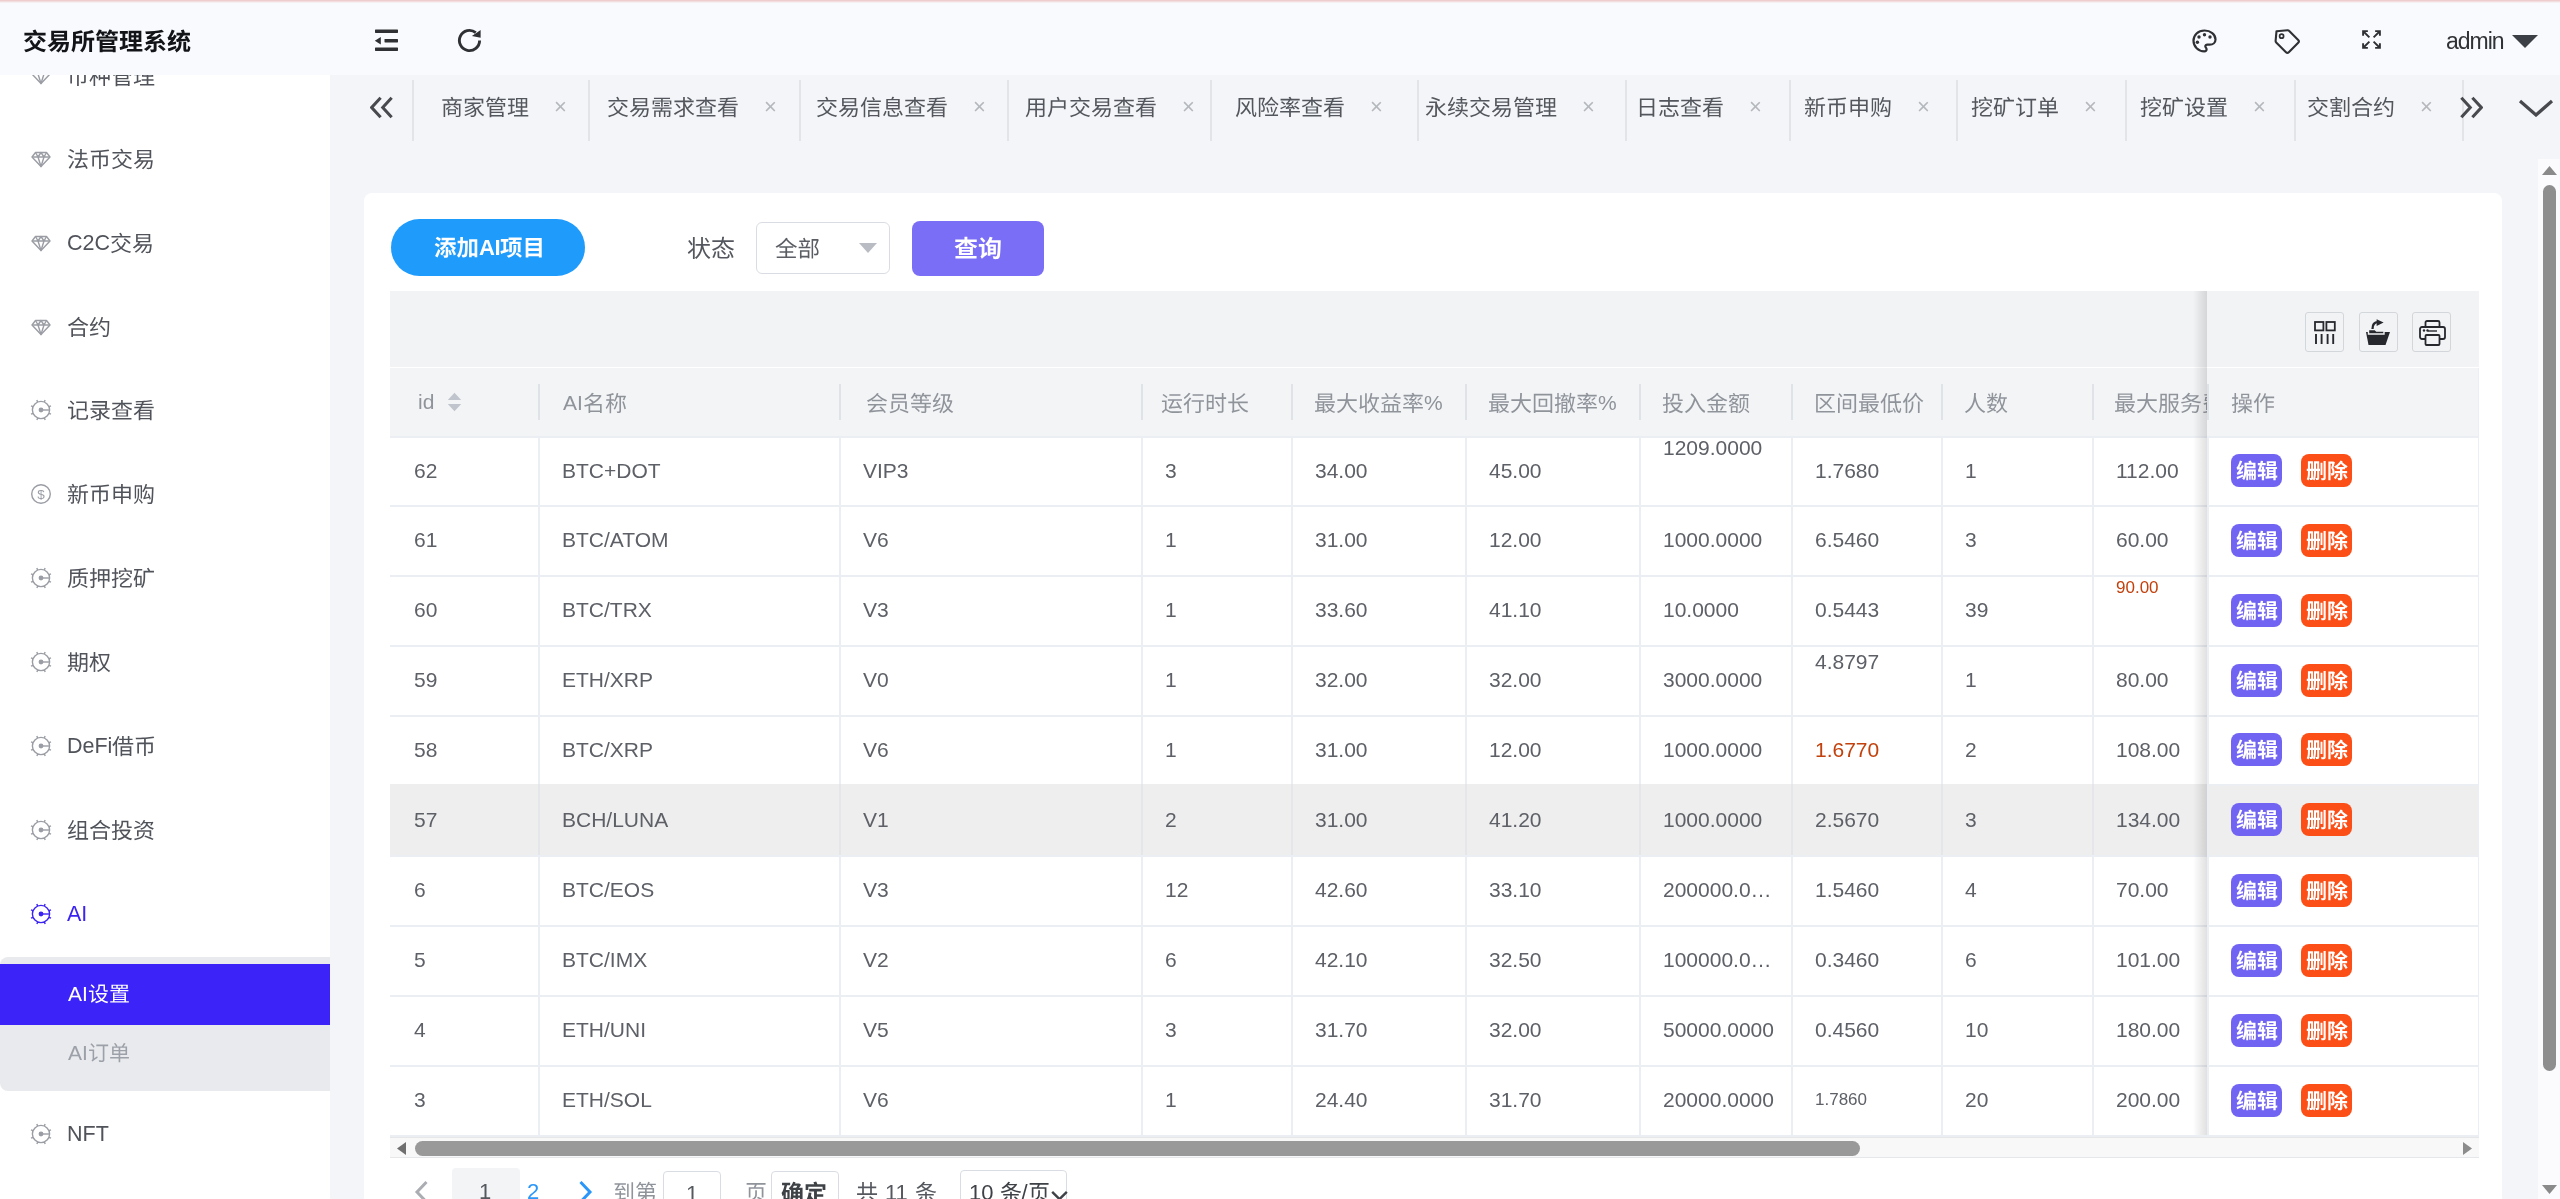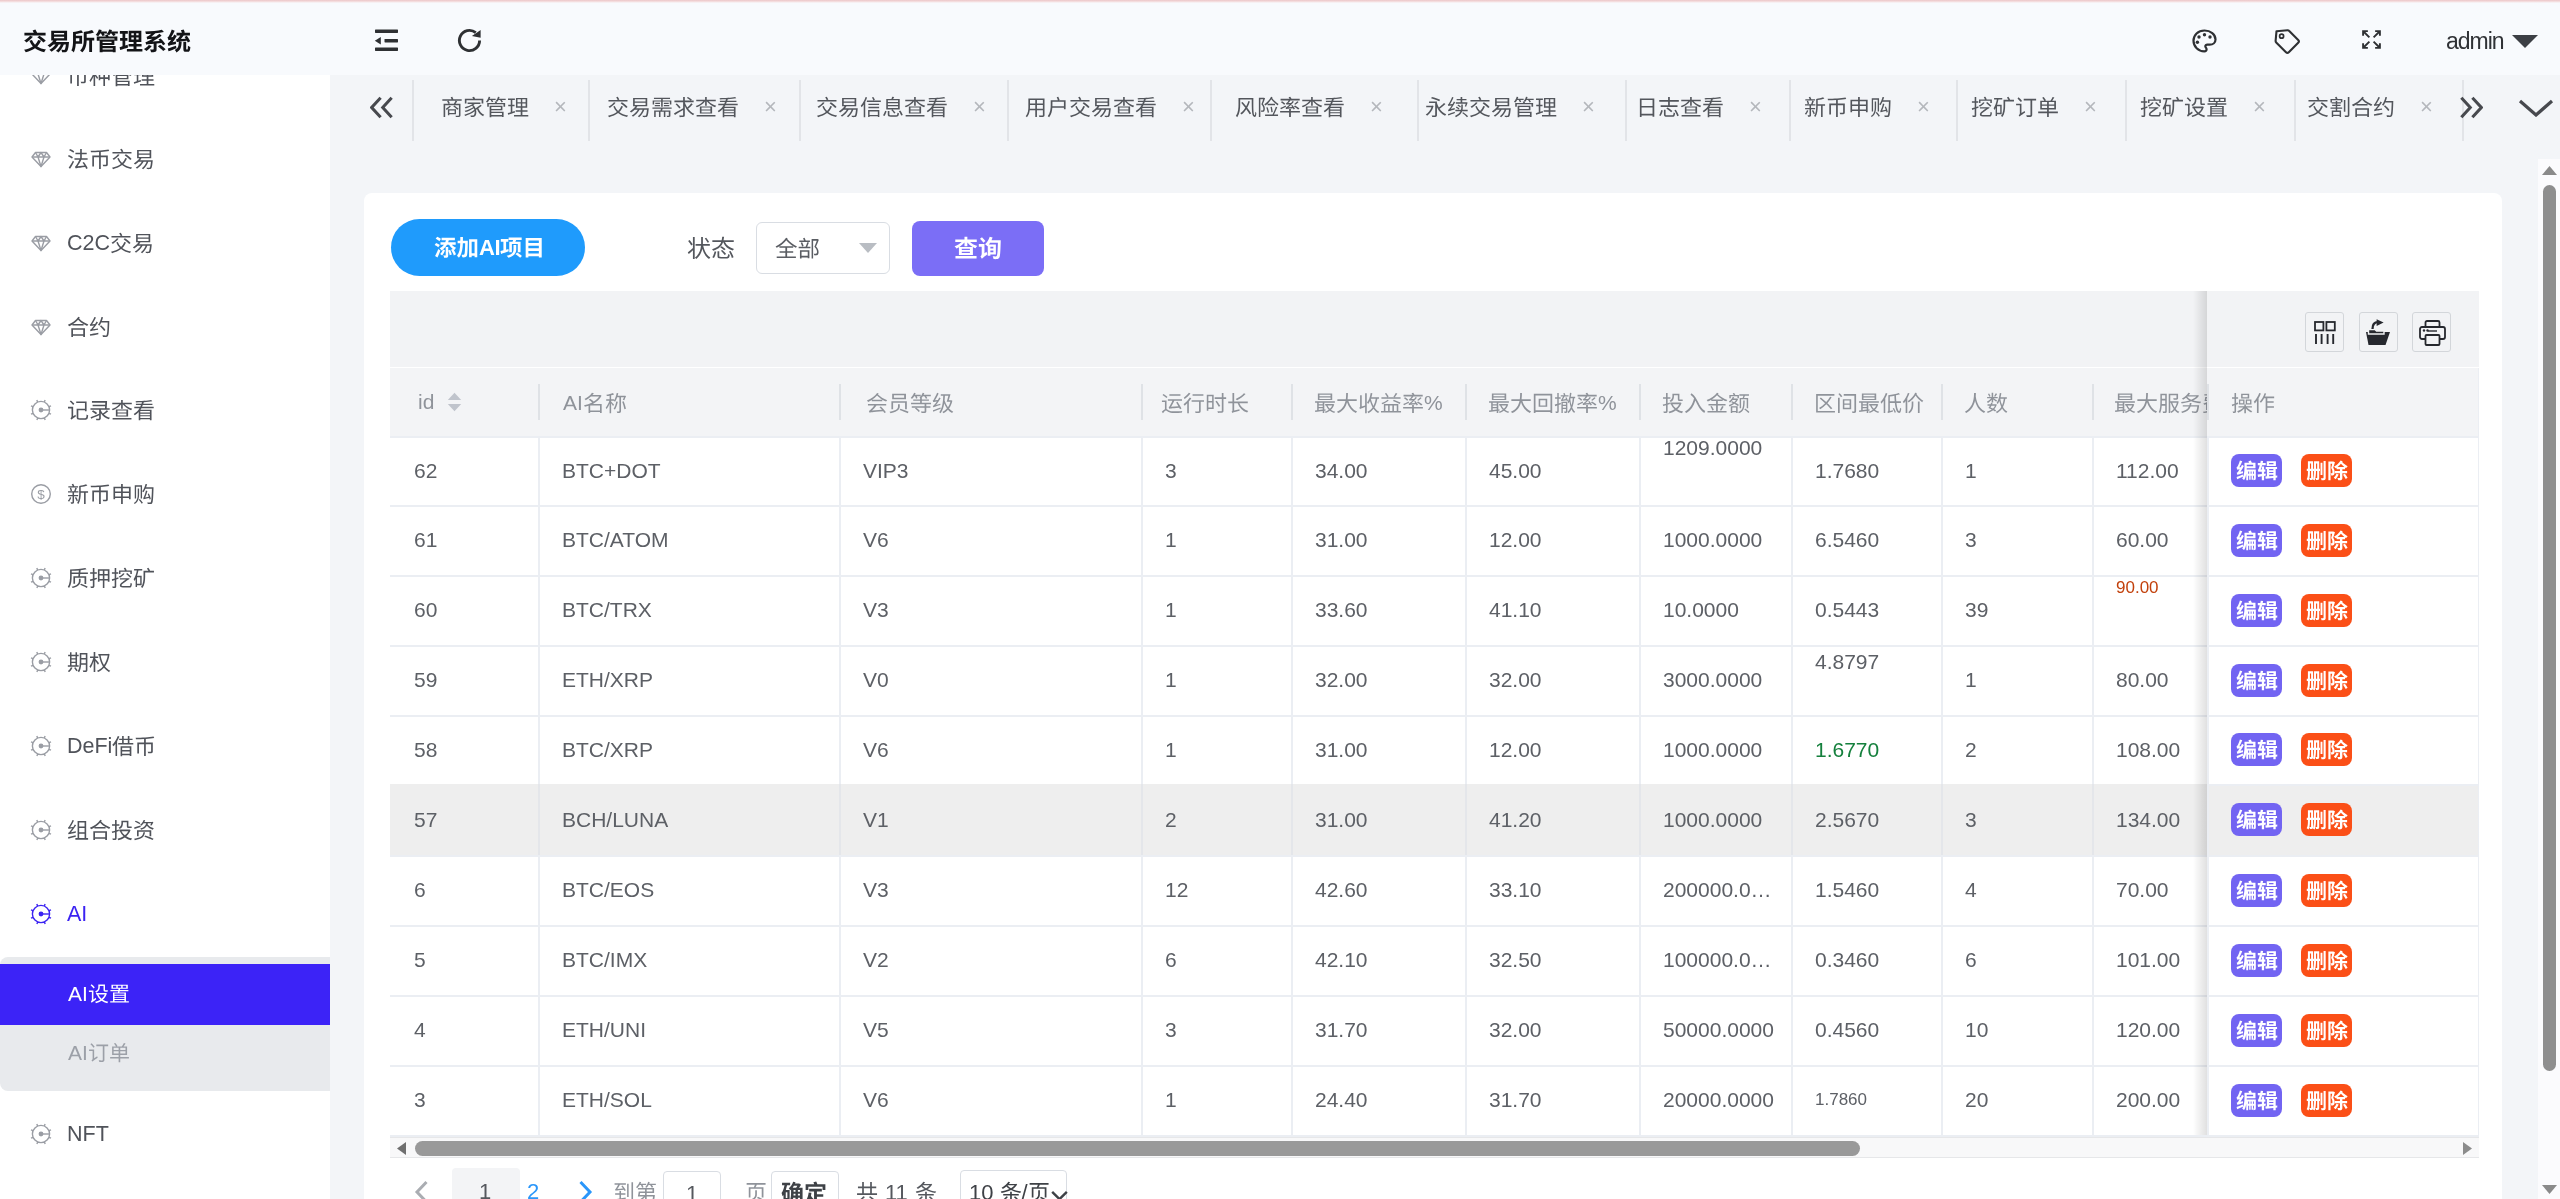--- a/index.html
+++ b/index.html
@@ -694,21 +694,21 @@
 <span style="position:absolute;left:1815px;top:651px;font-size:21px;line-height:22px;color:#5d6066">4.8797</span>
 <span style="position:absolute;left:1965px;top:669.0px;font-size:21px;line-height:22px;color:#5d6066">1</span>
 <span style="position:absolute;left:2116px;top:669.0px;font-size:21px;line-height:22px;color:#5d6066">80.00</span>
 <span style="position:absolute;left:414px;top:738.5px;font-size:21px;line-height:22px;color:#5d6066">58</span>
 <span style="position:absolute;left:562px;top:738.5px;font-size:21px;line-height:22px;color:#5d6066">BTC/XRP</span>
 <span style="position:absolute;left:863px;top:738.5px;font-size:21px;line-height:22px;color:#5d6066">V6</span>
 <span style="position:absolute;left:1165px;top:738.5px;font-size:21px;line-height:22px;color:#5d6066">1</span>
 <span style="position:absolute;left:1315px;top:738.5px;font-size:21px;line-height:22px;color:#5d6066">31.00</span>
 <span style="position:absolute;left:1489px;top:738.5px;font-size:21px;line-height:22px;color:#5d6066">12.00</span>
 <span style="position:absolute;left:1663px;top:738.5px;font-size:21px;line-height:22px;color:#5d6066">1000.0000</span>
-<span style="position:absolute;left:1815px;top:738.5px;font-size:21px;line-height:22px;color:#15803d">1.6770</span>
+<span style="position:absolute;left:1815px;top:738.5px;font-size:21px;line-height:22px;color:#c2410c">1.6770</span>
 <span style="position:absolute;left:1965px;top:738.5px;font-size:21px;line-height:22px;color:#5d6066">2</span>
 <span style="position:absolute;left:2116px;top:738.5px;font-size:21px;line-height:22px;color:#5d6066">108.00</span>
 <span style="position:absolute;left:414px;top:808.5px;font-size:21px;line-height:22px;color:#5d6066">57</span>
 <span style="position:absolute;left:562px;top:808.5px;font-size:21px;line-height:22px;color:#5d6066">BCH/LUNA</span>
 <span style="position:absolute;left:863px;top:808.5px;font-size:21px;line-height:22px;color:#5d6066">V1</span>
 <span style="position:absolute;left:1165px;top:808.5px;font-size:21px;line-height:22px;color:#5d6066">2</span>
 <span style="position:absolute;left:1315px;top:808.5px;font-size:21px;line-height:22px;color:#5d6066">31.00</span>
 <span style="position:absolute;left:1489px;top:808.5px;font-size:21px;line-height:22px;color:#5d6066">41.20</span>
 <span style="position:absolute;left:1663px;top:808.5px;font-size:21px;line-height:22px;color:#5d6066">1000.0000</span>
 <span style="position:absolute;left:1815px;top:808.5px;font-size:21px;line-height:22px;color:#5d6066">2.5670</span>
@@ -736,21 +736,21 @@
 <span style="position:absolute;left:2116px;top:949.0px;font-size:21px;line-height:22px;color:#5d6066">101.00</span>
 <span style="position:absolute;left:414px;top:1019.0px;font-size:21px;line-height:22px;color:#5d6066">4</span>
 <span style="position:absolute;left:562px;top:1019.0px;font-size:21px;line-height:22px;color:#5d6066">ETH/UNI</span>
 <span style="position:absolute;left:863px;top:1019.0px;font-size:21px;line-height:22px;color:#5d6066">V5</span>
 <span style="position:absolute;left:1165px;top:1019.0px;font-size:21px;line-height:22px;color:#5d6066">3</span>
 <span style="position:absolute;left:1315px;top:1019.0px;font-size:21px;line-height:22px;color:#5d6066">31.70</span>
 <span style="position:absolute;left:1489px;top:1019.0px;font-size:21px;line-height:22px;color:#5d6066">32.00</span>
 <span style="position:absolute;left:1663px;top:1019.0px;font-size:21px;line-height:22px;color:#5d6066">50000.0000</span>
 <span style="position:absolute;left:1815px;top:1019.0px;font-size:21px;line-height:22px;color:#5d6066">0.4560</span>
 <span style="position:absolute;left:1965px;top:1019.0px;font-size:21px;line-height:22px;color:#5d6066">10</span>
-<span style="position:absolute;left:2116px;top:1019.0px;font-size:21px;line-height:22px;color:#5d6066">120.00</span>
+<span style="position:absolute;left:2116px;top:1019.0px;font-size:21px;line-height:22px;color:#5d6066">180.00</span>
 <span style="position:absolute;left:414px;top:1089.0px;font-size:21px;line-height:22px;color:#5d6066">3</span>
 <span style="position:absolute;left:562px;top:1089.0px;font-size:21px;line-height:22px;color:#5d6066">ETH/SOL</span>
 <span style="position:absolute;left:863px;top:1089.0px;font-size:21px;line-height:22px;color:#5d6066">V6</span>
 <span style="position:absolute;left:1165px;top:1089.0px;font-size:21px;line-height:22px;color:#5d6066">1</span>
 <span style="position:absolute;left:1315px;top:1089.0px;font-size:21px;line-height:22px;color:#5d6066">24.40</span>
 <span style="position:absolute;left:1489px;top:1089.0px;font-size:21px;line-height:22px;color:#5d6066">31.70</span>
 <span style="position:absolute;left:1663px;top:1089.0px;font-size:21px;line-height:22px;color:#5d6066">20000.0000</span>
 <span style="position:absolute;left:1815px;top:1089.0px;font-size:17px;line-height:22px;color:#5d6066">1.7860</span>
 <span style="position:absolute;left:1965px;top:1089.0px;font-size:21px;line-height:22px;color:#5d6066">20</span>
 <span style="position:absolute;left:2116px;top:1089.0px;font-size:21px;line-height:22px;color:#5d6066">200.00</span>

